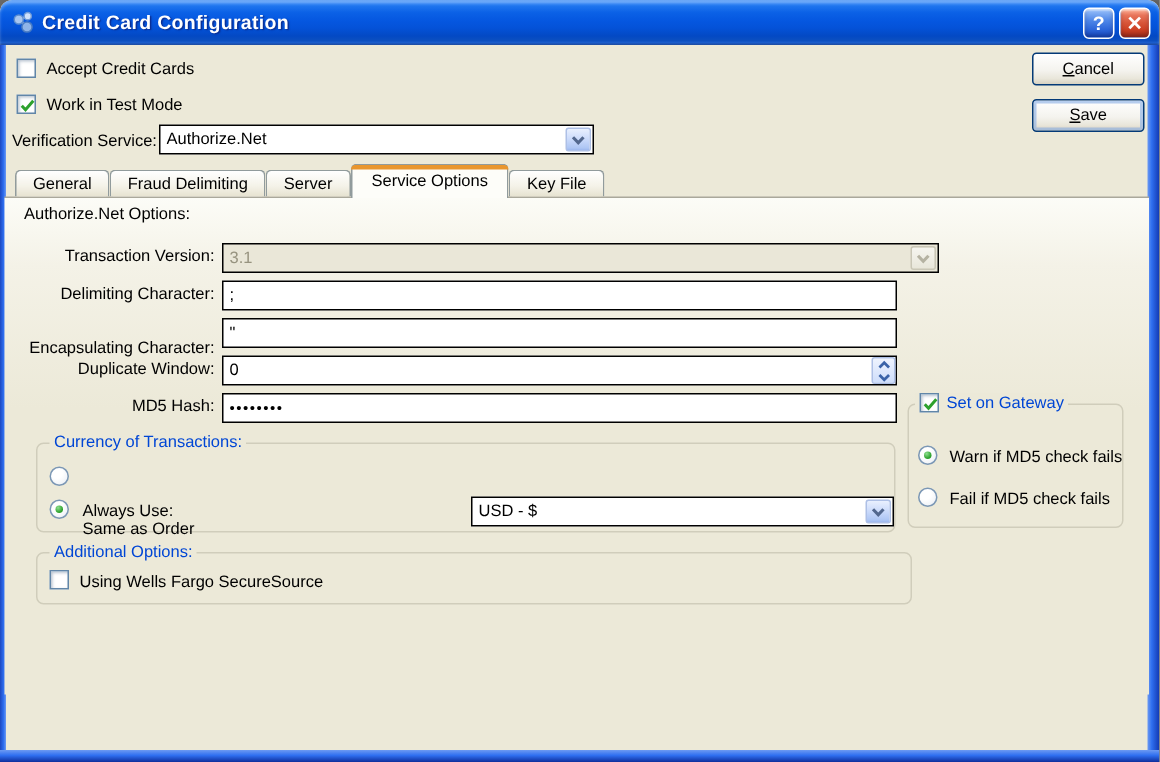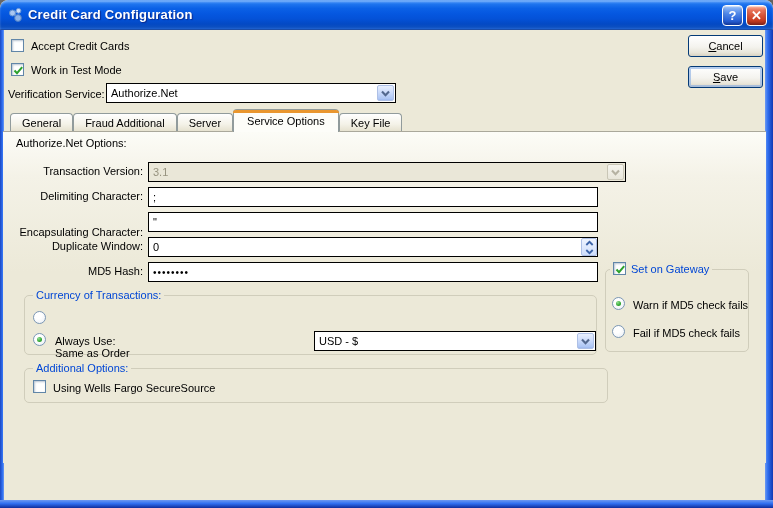--- a/index.html
+++ b/index.html
@@ -156,21 +156,21 @@
   </div>
   <div class="xp-btn" style="left:688px; top:35px;">
     <span class="cap">Cancel</span>
   </div>
 
   <div class="tabs">
     <div class="tab">
         <span>General</span>
       </div>
     <div class="tab">
-        <span>Fraud Additional</span>
+        <span>Fraud Delimiting</span>
       </div>
     <div class="tab">
         <span>Server</span>
       </div>
     <div class="tab active">
         <span>Service Options</span>
       </div>
     <div class="tab">
         <span>Key File</span>
       </div>

